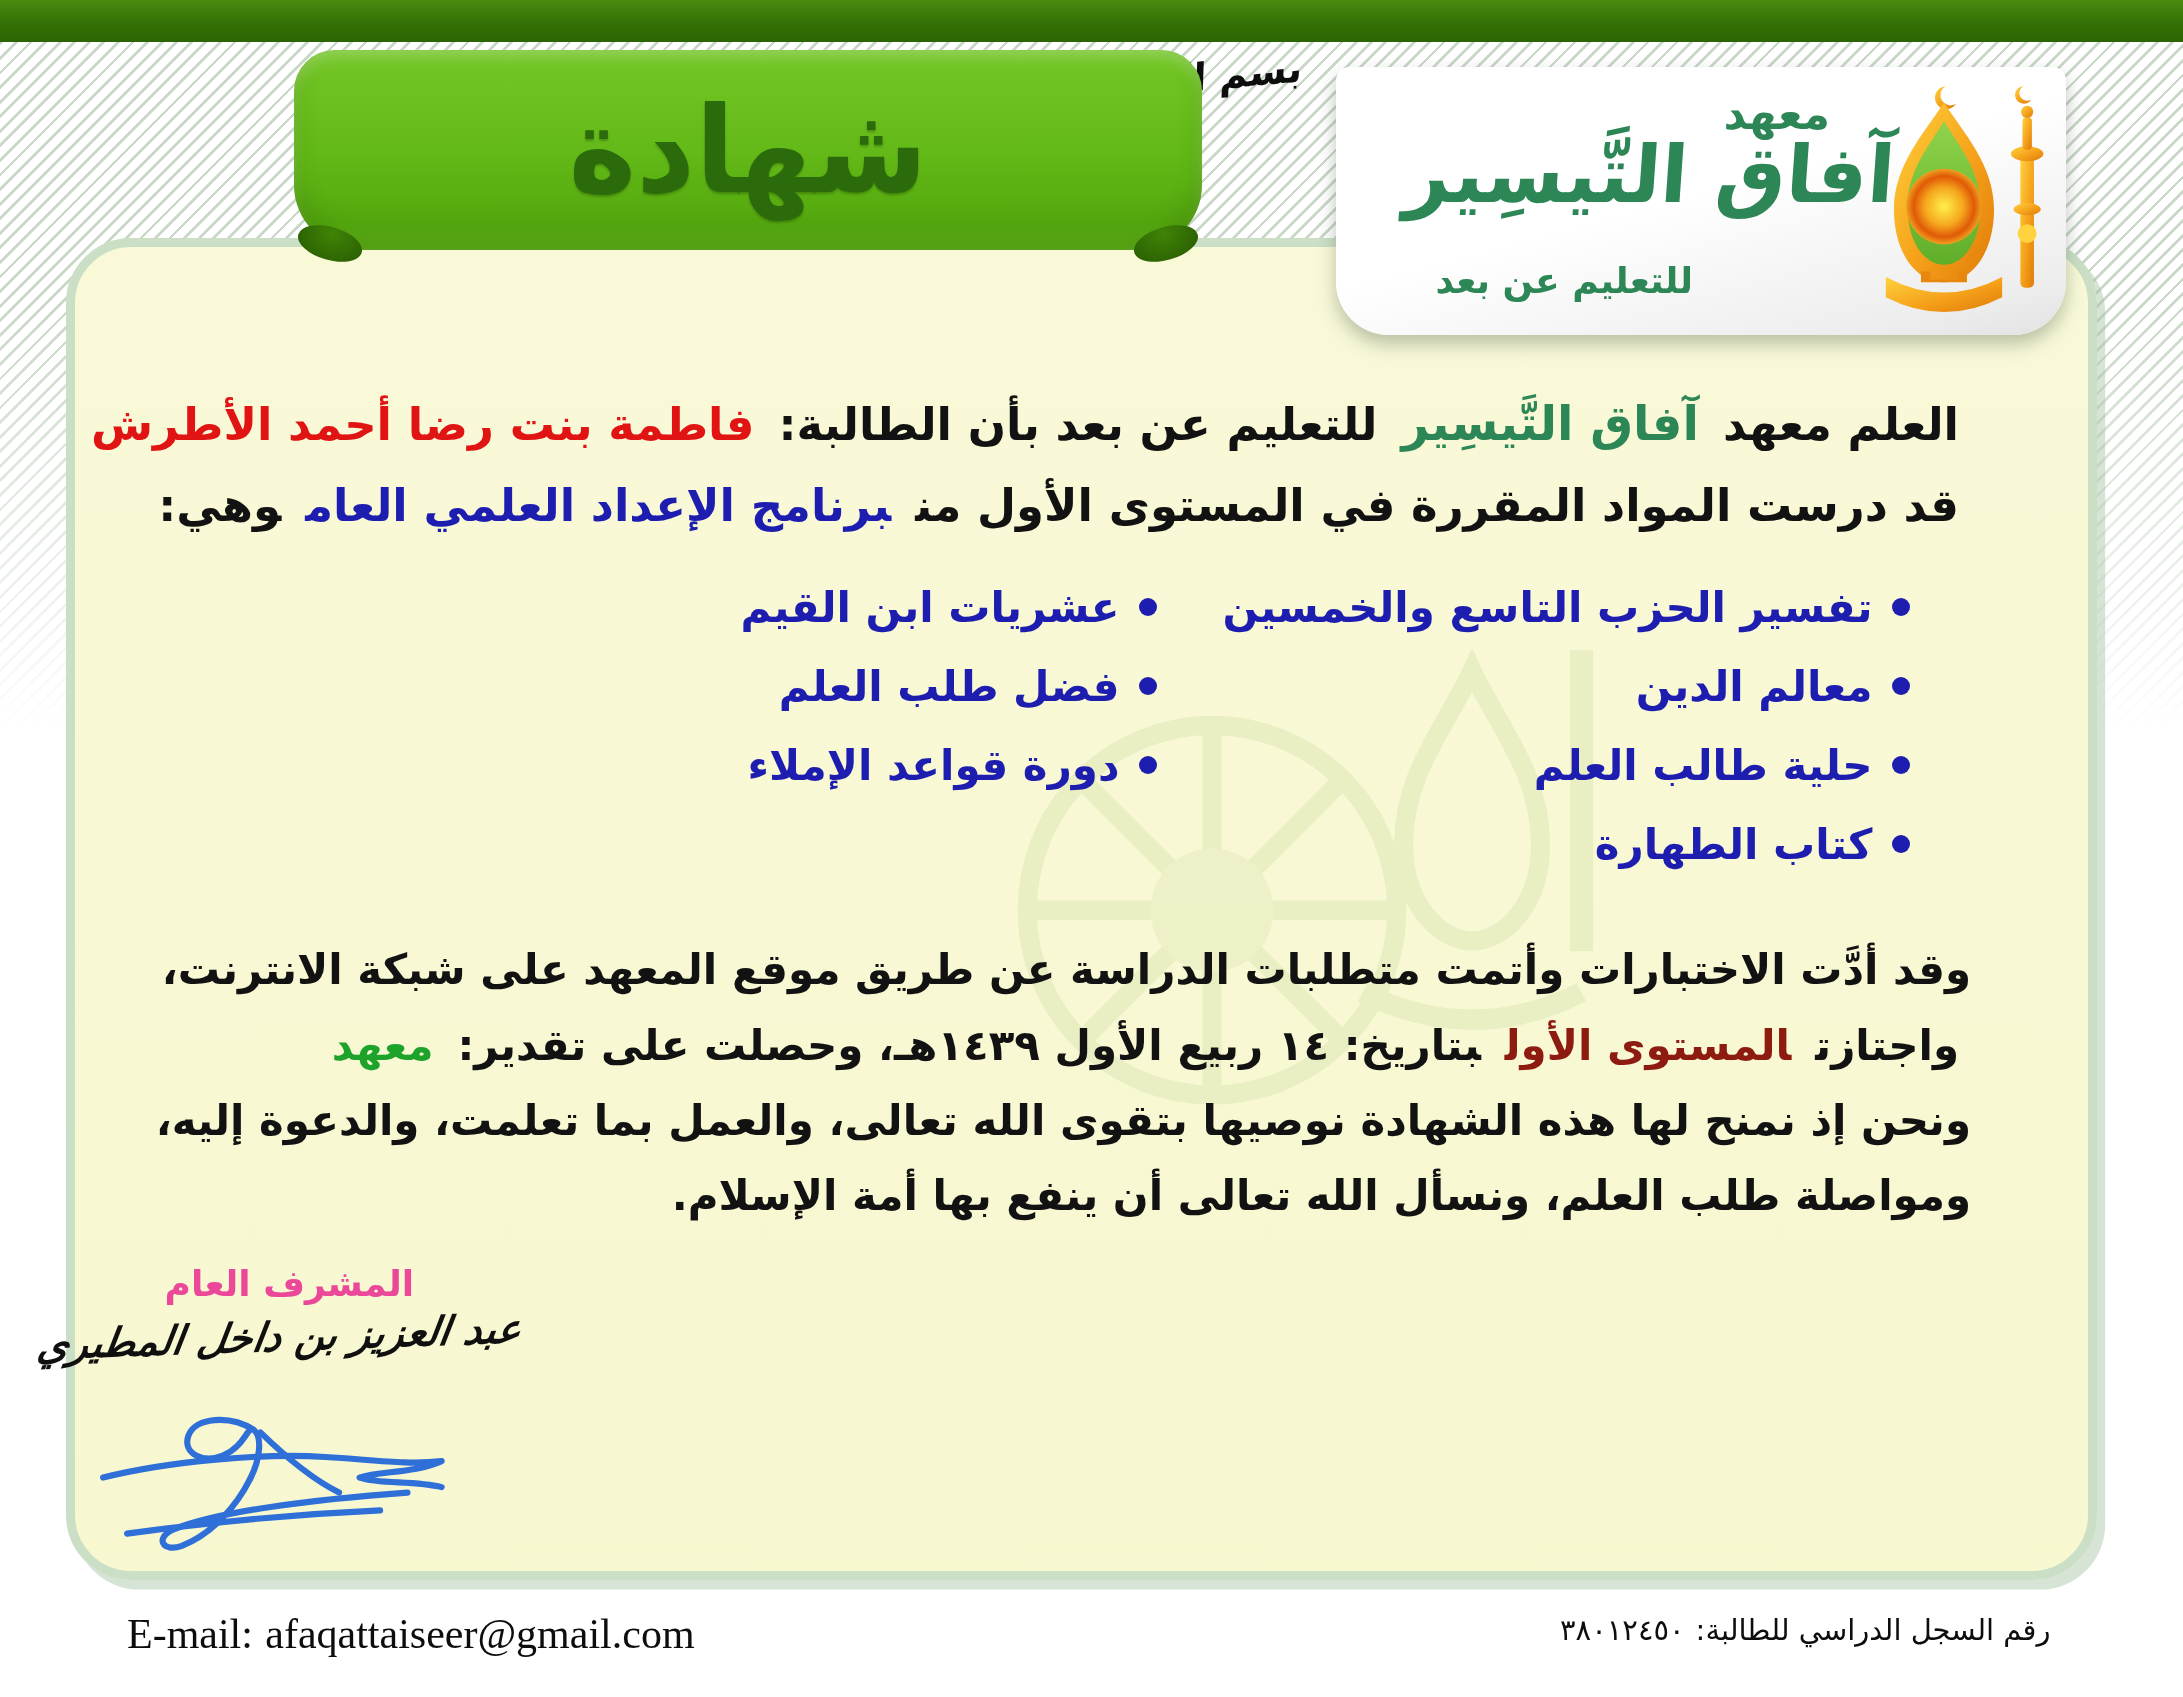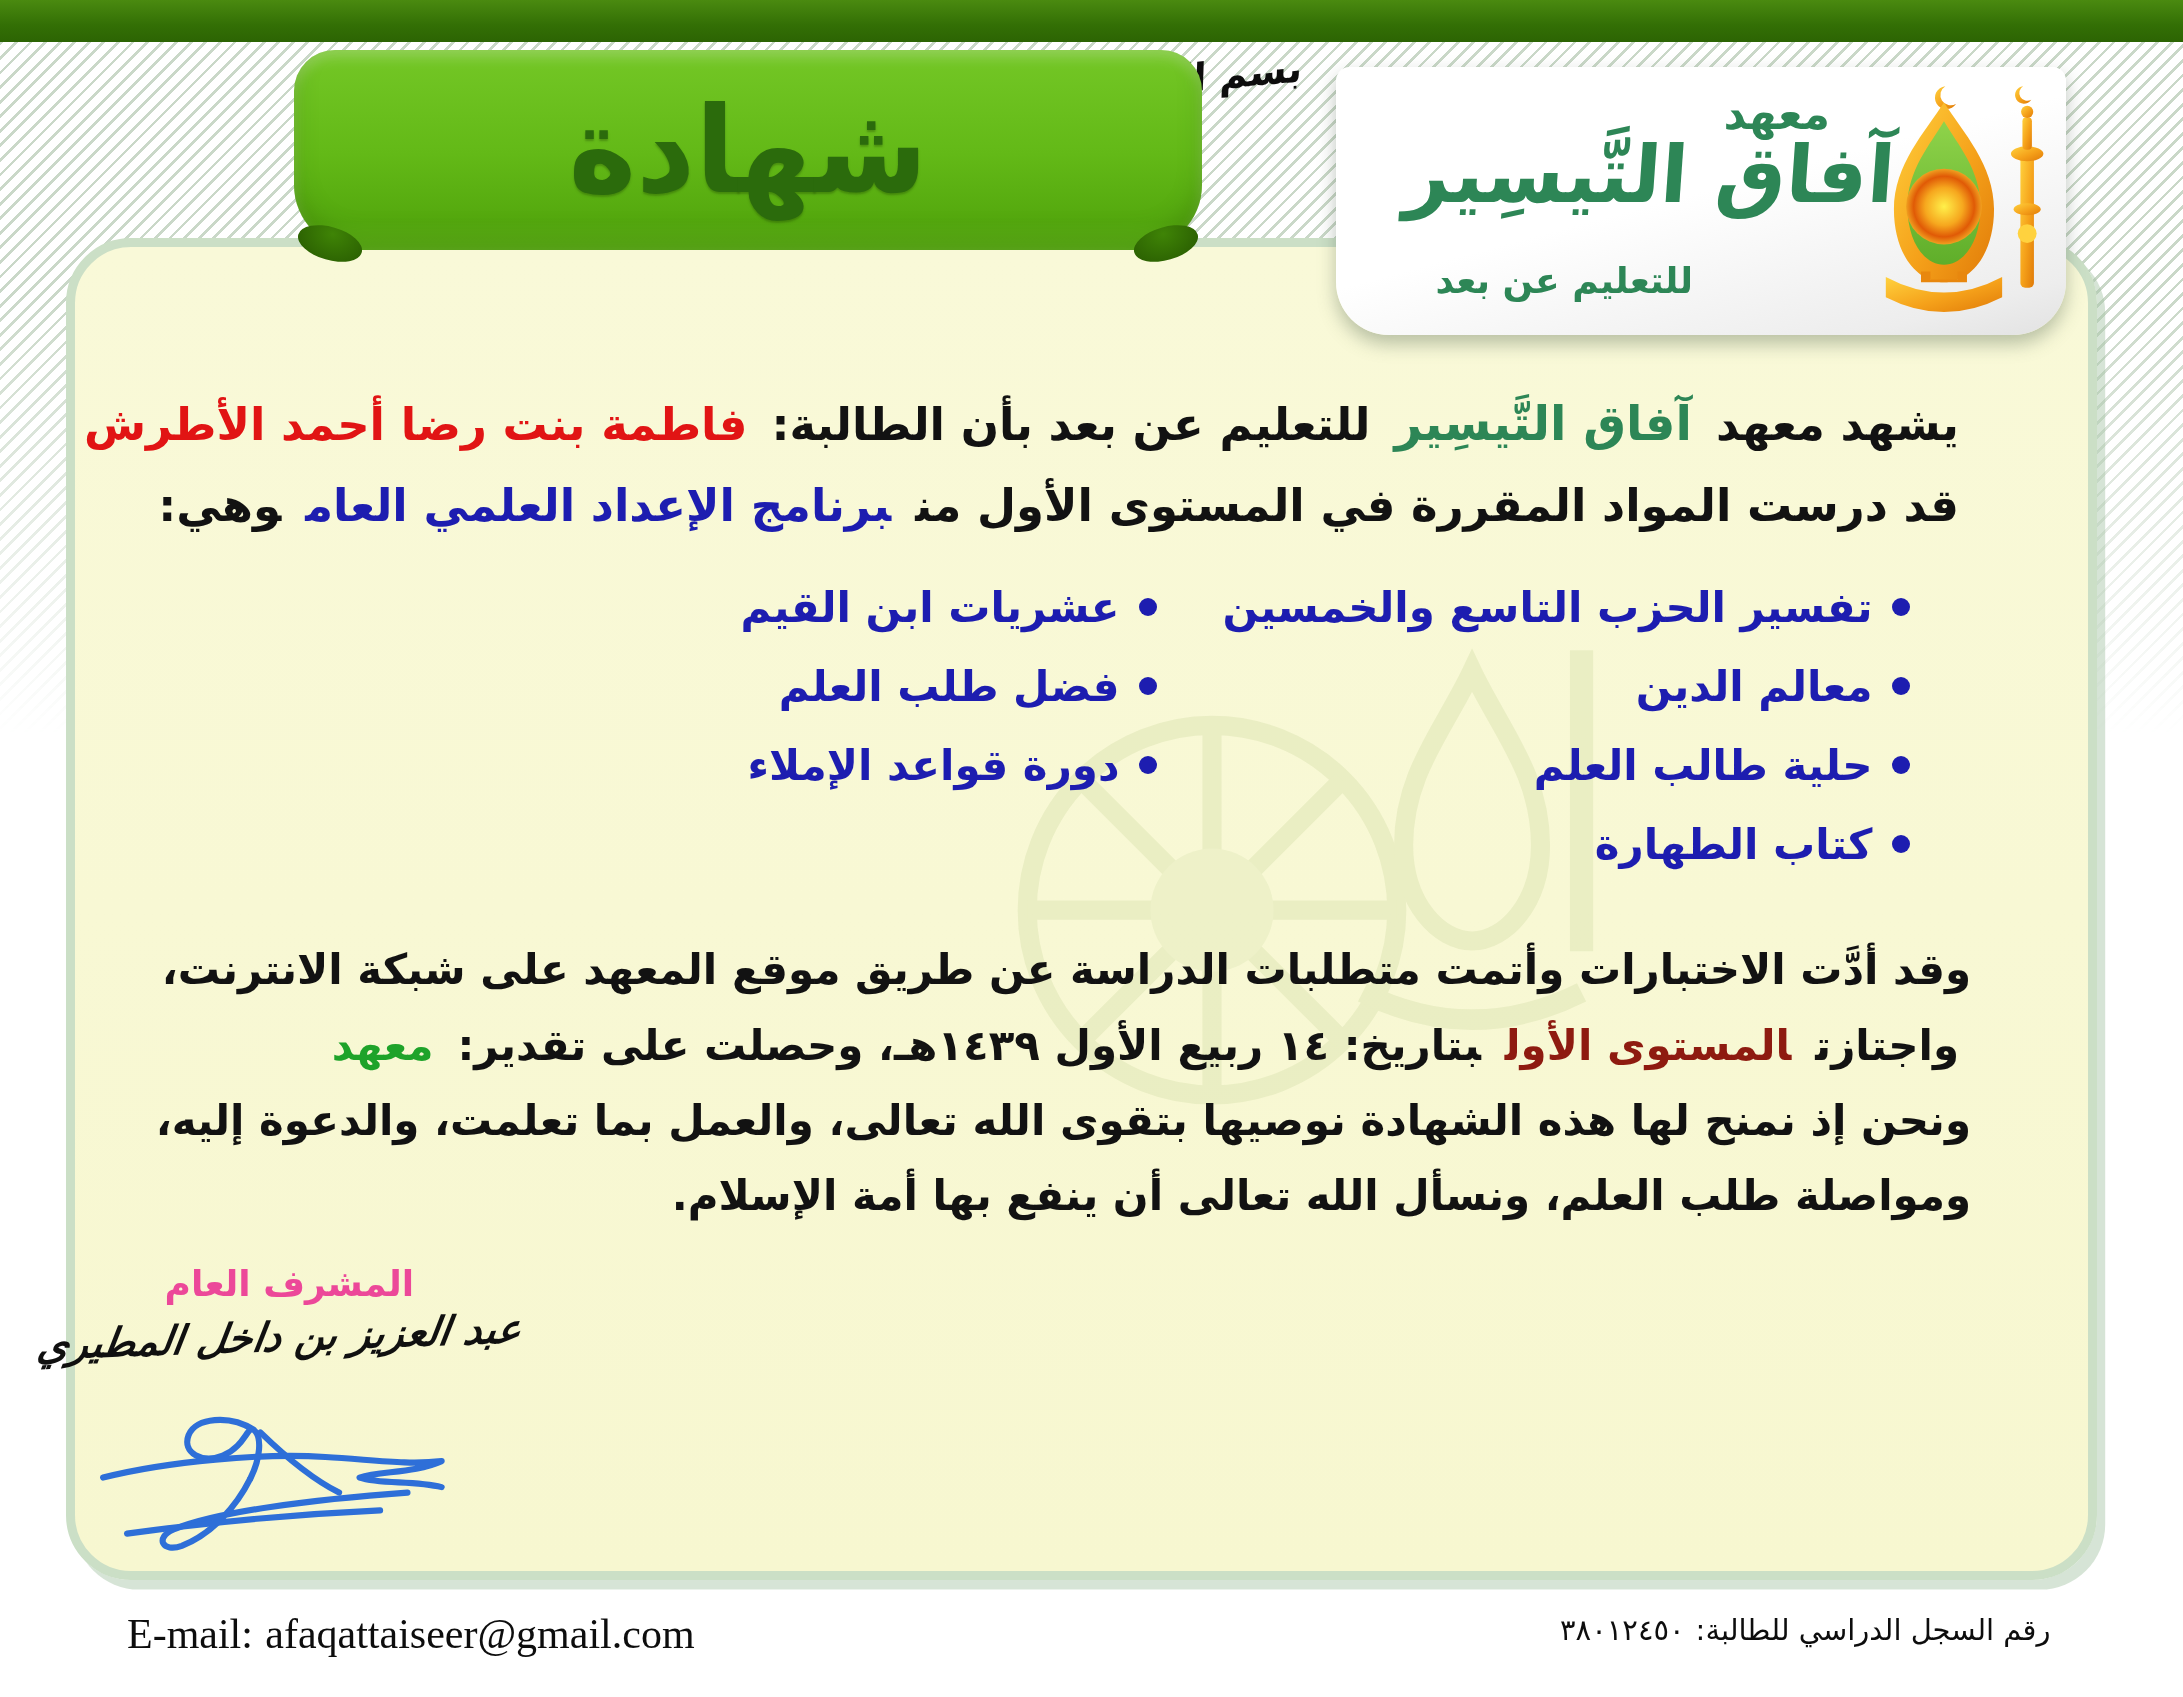--- a/index.html
+++ b/index.html
@@ -199,21 +199,21 @@
     <ellipse cx="253" cy="118" rx="24" ry="11" fill="url(#gold)"></ellipse>
     <rect x="246" y="64" width="14" height="48" rx="6" fill="url(#gold)"></rect>
     <circle cx="253" cy="56" r="9" fill="url(#gold)"></circle>
     <path d="M247 18 a13 13 0 1 0 12 20 a10 10 0 1 1 -12 -20" fill="url(#gold)"></path>
     <ellipse cx="253" cy="200" rx="20" ry="9" fill="url(#gold)"></ellipse>
     <circle cx="253" cy="236" r="14" fill="#ffd23e"></circle>
   </svg>
 </div>
 
 <div class="text-line intro line-intro1">
-  <span>يشهد معهد</span><span class="brand-inline">آفاق التَّيسِير</span><span>للتعليم عن بعد بأن الطالبة:</span><span class="student-name">فاطمة بنت رضا أحمد الأطرش</span>
+  <span>العلم معهد</span><span class="brand-inline">آفاق التَّيسِير</span><span>للتعليم عن بعد بأن الطالبة:</span><span class="student-name">فاطمة بنت رضا أحمد الأطرش</span>
 </div>
 <div class="text-line intro line-intro2">
   <span>قد درست المواد المقررة في المستوى الأول من</span><span class="program">برنامج الإعداد العلمي العام</span><span>وهي:</span>
 </div>
 
 <div class="course-col col-right">
   <div class="course">
     <span class="dot"></span>
     <span class="course-label">تفسير الحزب التاسع والخمسين</span>
   </div>

